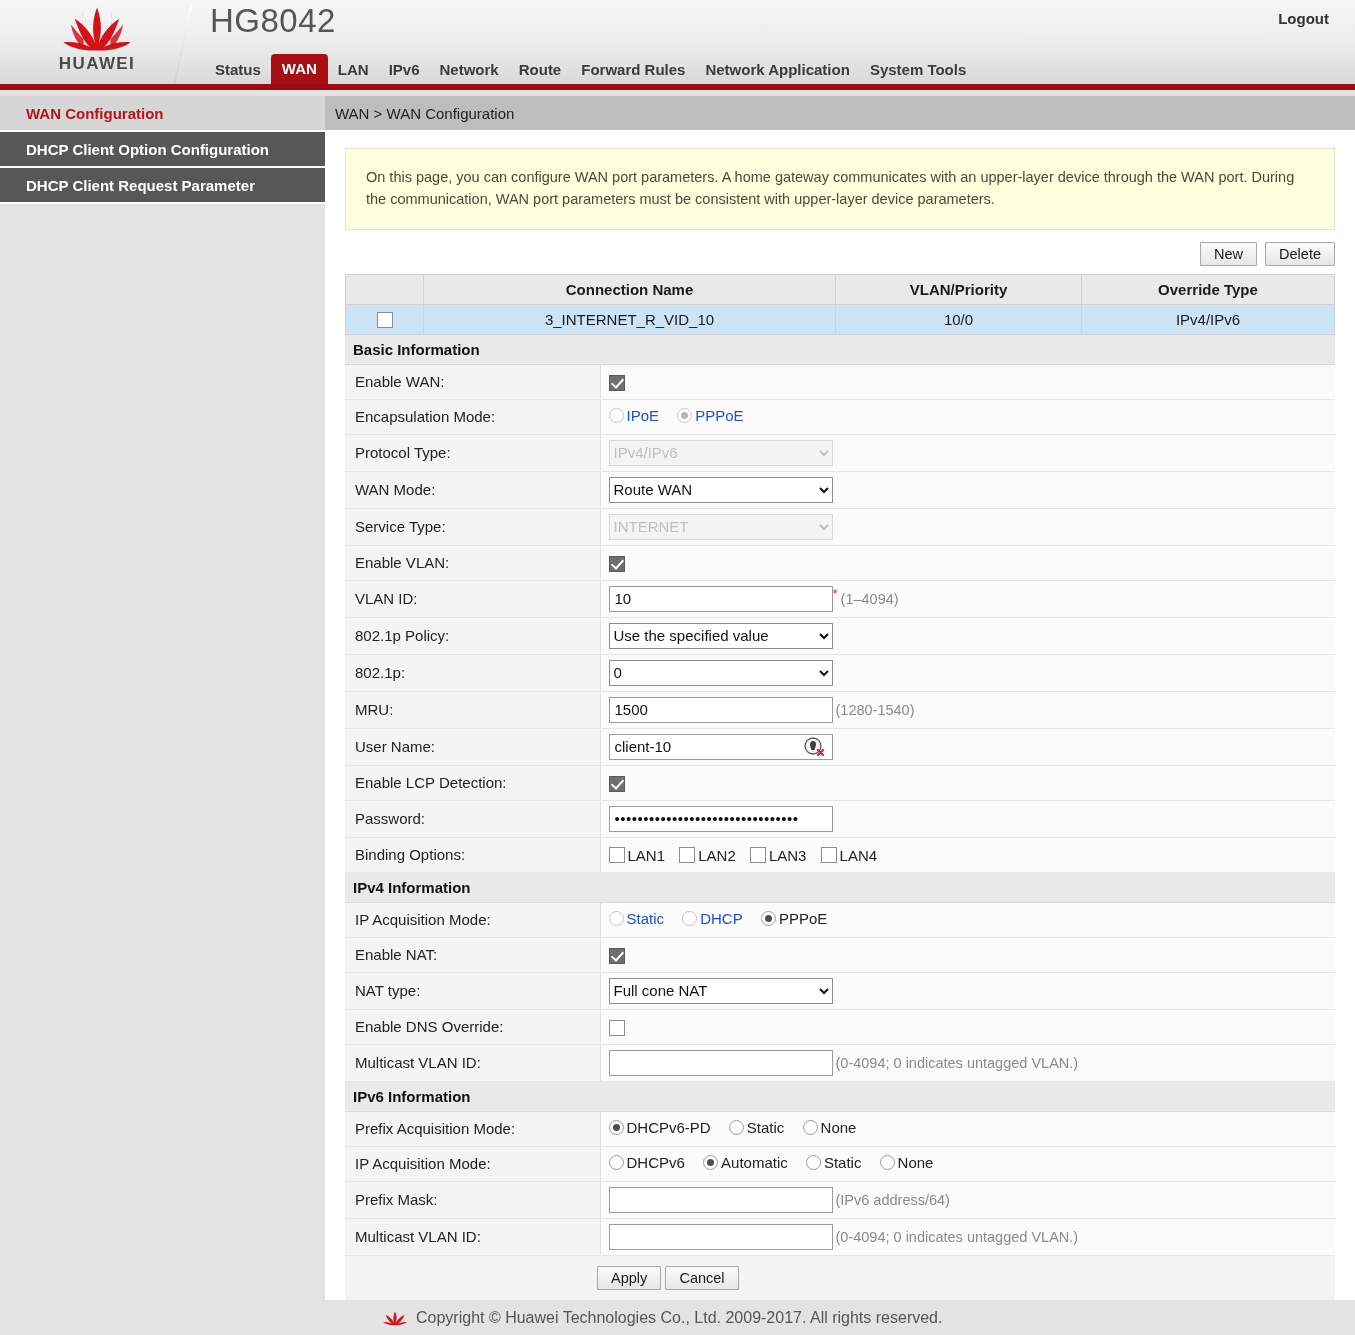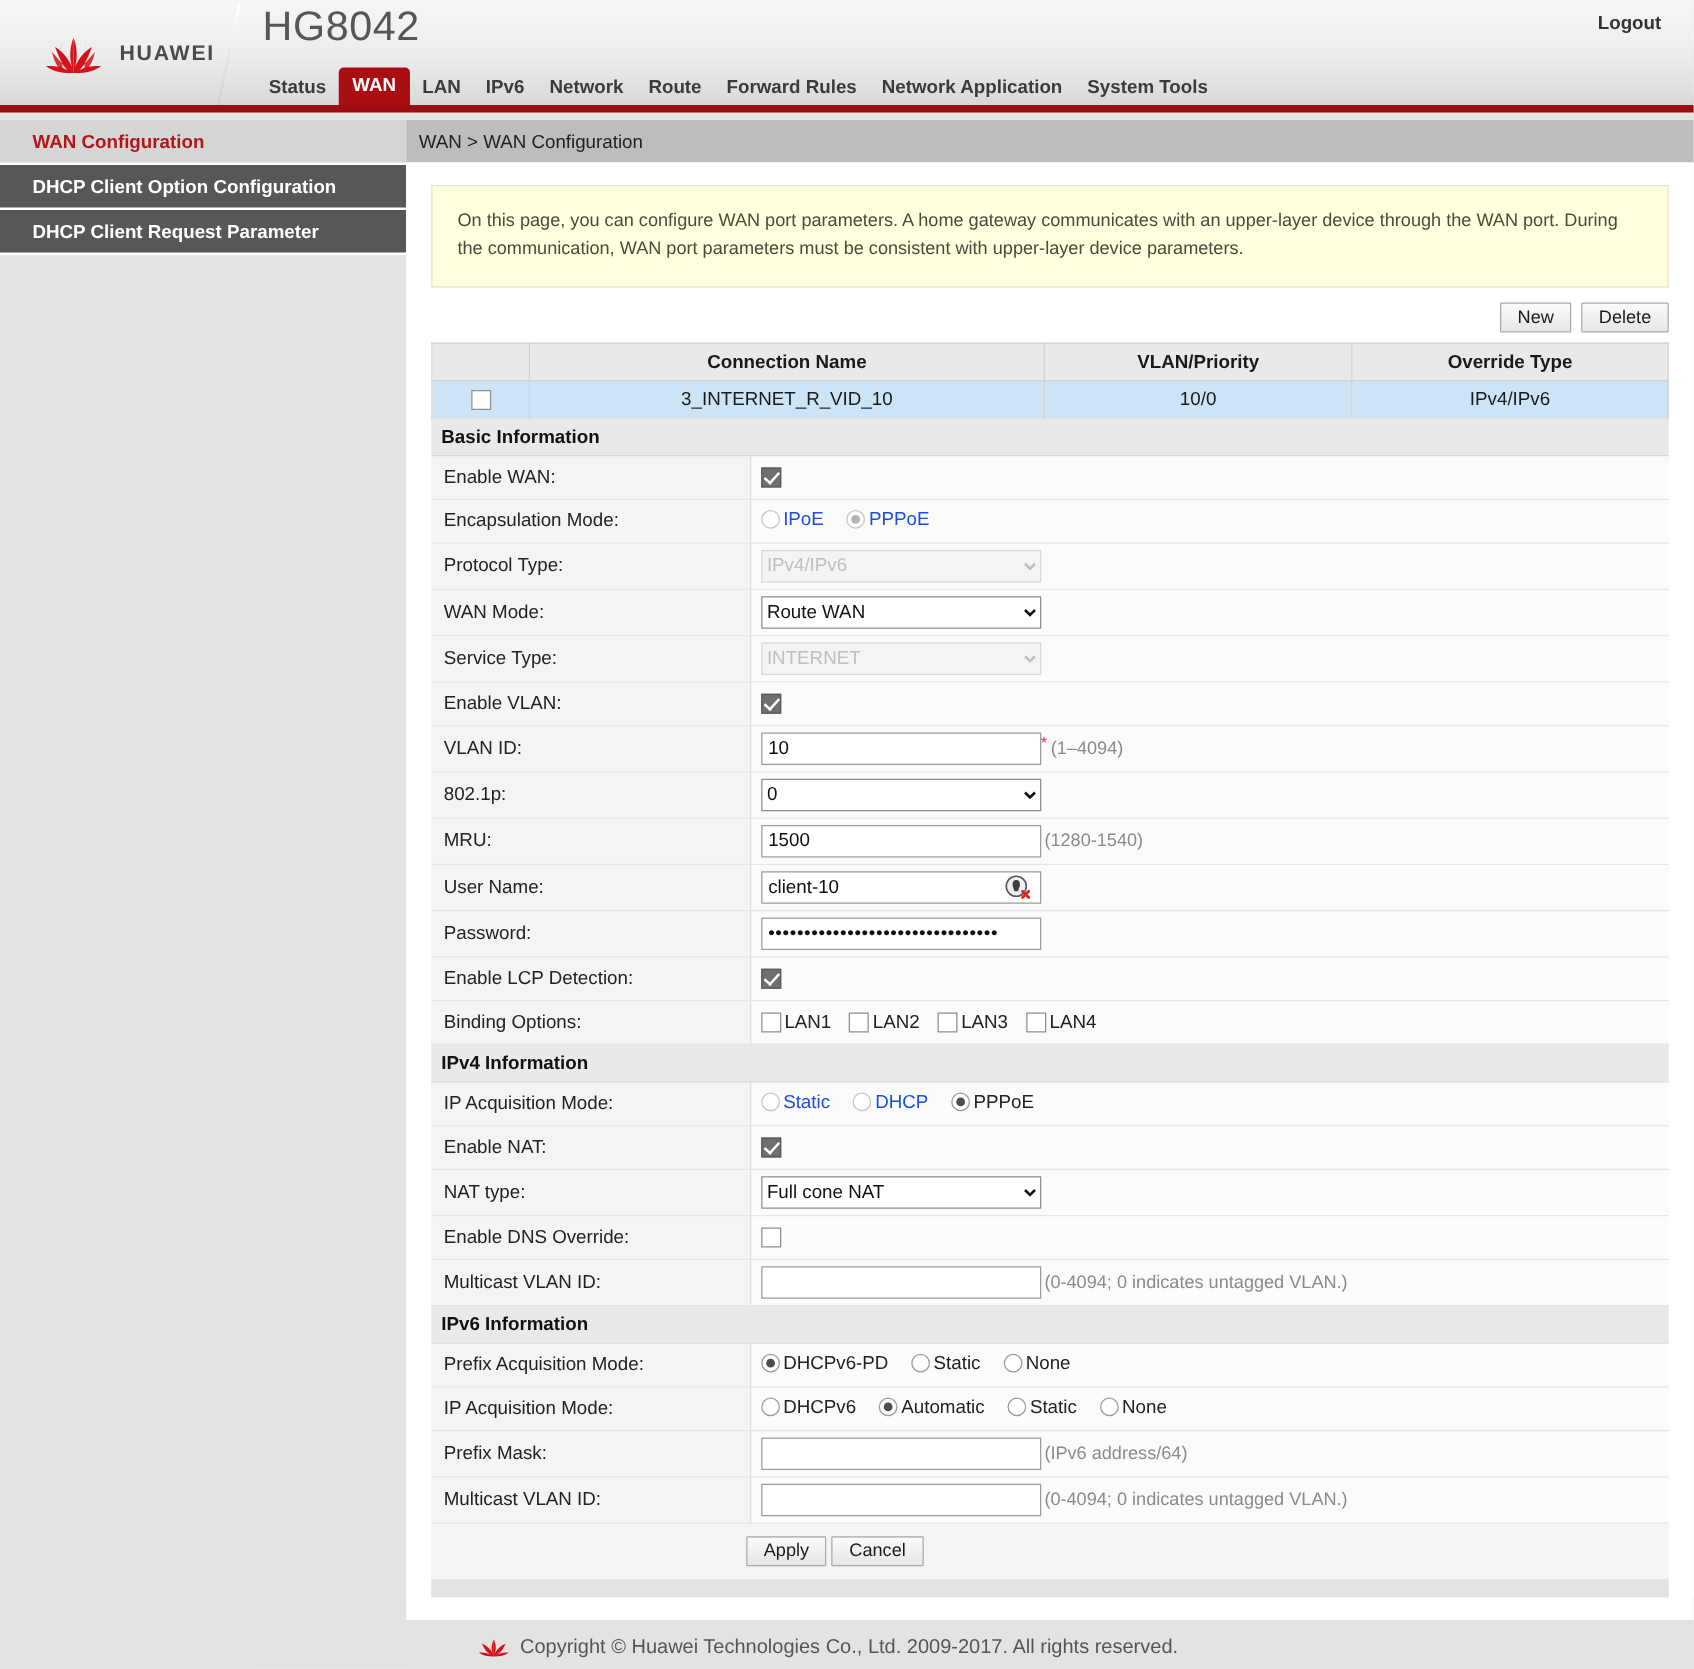--- a/index.html
+++ b/index.html
@@ -17,21 +17,21 @@
   
   .header {
     position: relative;
     height: 90px;
     background: linear-gradient(to bottom, #f6f6f6 0%, #ececec 55%, #d8d8d8 100%);
     border-bottom: 6px solid #9e0b12;
   }
   .logo-box {
     position: absolute; left: 22px; top: 2px;
     width: 150px; height: 86px;
-    display: flex; 
+    display: flex; flex-direction: column;
     align-items: center; justify-content: flex-start;
   }
   .logo-mark { width: 112px; height: 56px; display:block; }
   .logo-word {
     font-size: 17px; font-weight: bold; color: #4a4a4a;
     letter-spacing: 1.4px; margin-top: -4px;
   }
   .logo-divider {
     position: absolute; left: 182px; top: 4px;
     width: 2px; height: 80px;
@@ -370,20 +370,28 @@
             </td>
           </tr>
 
           <tr>
             <td class="lab">VLAN ID:</td>
             <td class="val">
               <input type="text" class="txt" value="10" style=""><span class="req">*</span><span class="hint">(1–4094)</span>
             </td>
           </tr>
 
+          <tr>
+            <td class="lab">802.1p Policy:</td>
+            <td class="val">
+              <select class="sel">
+                <option>Use the specified value</option>
+              </select>
+            </td>
+          </tr>
 
           <tr>
             <td class="lab">802.1p:</td>
             <td class="val">
               <select class="sel">
                 <option>0</option>
               </select>
             </td>
           </tr>
 
@@ -401,30 +409,30 @@
                 <svg width="22" height="22" viewBox="0 0 22 22">
                   <circle cx="10" cy="10" r="8" fill="#f0f0f0" stroke="#5a5a5a" stroke-width="1.3"></circle>
                   <path d="M10 5 c2 0 3 1.6 3 3.4 c0 2.4 -1.4 3.6 -1.4 5.6 h-3.2 c0 -2 -1.4 -3.2 -1.4 -5.6 c0 -1.8 1 -3.4 3 -3.4 z" fill="#3d3d3d"></path>
                   <path d="M15 14 l5 5 M20 14 l-5 5" stroke="#d22" stroke-width="2.2" stroke-linecap="round"></path>
                 </svg>
               </span>
             </td>
           </tr>
 
           <tr>
+            <td class="lab">Enable LCP Detection:</td>
+            <td class="val">
+              <input type="checkbox" class="chk" checked="" style="">
+            </td>
+          </tr>
+
+          <tr>
             <td class="lab">Password:</td>
             <td class="val">
               <input type="text" class="txt pw" value="••••••••••••••••••••••••••••••••" style="">
-            </td>
-          </tr>
-
-          <tr>
-            <td class="lab">Enable LCP Detection:</td>
-            <td class="val">
-              <input type="checkbox" class="chk" checked="" style="">
             </td>
           </tr>
 
           <tr>
             <td class="lab">Binding Options:</td>
             <td class="val">
               <input type="checkbox" class="chk" style=""><span class="clabel">LAN1</span>
               <input type="checkbox" class="chk" style=""><span class="clabel">LAN2</span>
               <input type="checkbox" class="chk" style=""><span class="clabel">LAN3</span>
               <input type="checkbox" class="chk" style=""><span class="clabel">LAN4</span>

